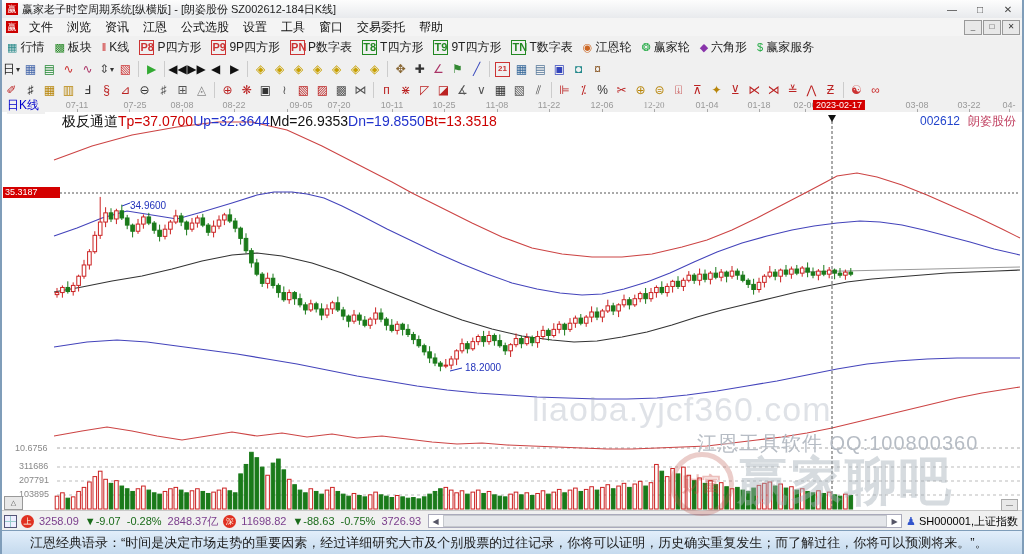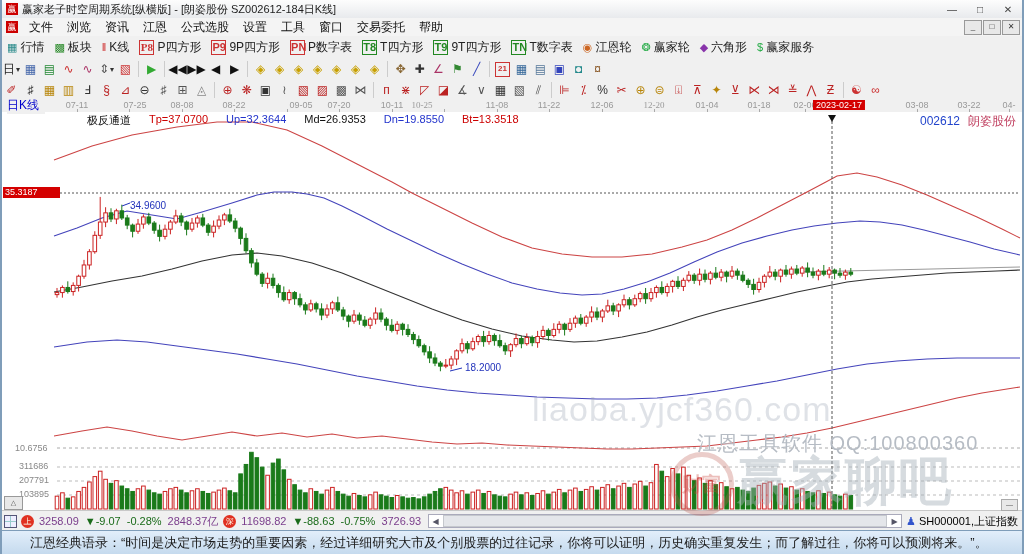--- a/index.html
+++ b/index.html
@@ -30,21 +30,21 @@
   .tb-sep{width:1px;height:16px;background:#ccc;margin:0 3px;}
   .caret{font-size:8px;color:#333;margin-left:1px;}
   
   #datestrip{position:absolute;top:100px;left:0;right:0;height:12px;background:#f0f0f0;border-bottom:1px solid #999;}
   #pane-label{position:absolute;left:5px;top:-3px;color:#0000cc;font-size:12px;background:#f0f0f0;padding-right:6px;z-index:3;}
   .dlab{position:absolute;top:0px;font-size:9px;color:#999;transform:translateX(-50%);}
   .dlab.hl{background:#d40000;color:#fff;padding:0 3px;z-index:2;}
   .dtick{position:absolute;bottom:0;width:1px;height:3px;background:#aaa;}
   
   #chart{position:absolute;top:112px;left:0;right:0;height:398px;background:#fff;}
-  #indicator-row{position:absolute;top:1px;left:60px;font-size:11px;z-index:4;display:flex;gap:18px;margin-left:25px;}
+  #indicator-row{position:absolute;top:1px;left:60px;font-size:14px;z-index:4;display:flex;}
   #stock-id{position:absolute;top:1px;right:6px;font-size:12px;z-index:4;}
   #stock-id .code{color:#2244cc;margin-right:8px;}
   #stock-id .name{color:#c04060;}
   .pricebox{position:absolute;left:1px;top:75px;width:55px;height:11px;background:#d40000;color:#fff;
     font-size:9px;line-height:11px;text-align:left;padding-left:2px;z-index:4;}
   .ann{position:absolute;font-size:10px;color:#2233bb;z-index:4;}
   .axlab{position:absolute;font-size:9px;color:#888;z-index:4;}
   #wm-qq{position:absolute;left:695px;top:318px;font-size:20px;color:#b6bcc4;letter-spacing:1px;z-index:1;}
   #wm-liaoba{position:absolute;left:735px;top:335px;font-size:52px;font-weight:bold;color:rgba(165,175,185,0.45);z-index:1;letter-spacing:2px;}
   #wm-logo{position:absolute;left:668px;top:340px;width:54px;height:54px;border:5px solid rgba(190,90,80,0.3);border-radius:50%;
@@ -112,21 +112,21 @@
       </div>
       <div class="tb1-item">
         <span class="ticon" style="color: rgb(42, 138, 42);">▩</span>
         <span>板块</span>
       </div>
       <div class="tb1-item">
         <span class="ticon" style="color: rgb(204, 34, 34);">‖</span>
         <span>K线</span>
       </div>
       <div class="tb1-item">
-        <span class="ticon iconbox" style="color: rgb(204, 51, 51); font-family: Liberation Serif, serif;">P8</span>
+        <span class="ticon iconbox" style="color: rgb(204, 51, 51);">P8</span>
         <span>P四方形</span>
       </div>
       <div class="tb1-item">
         <span class="ticon iconbox" style="color: rgb(204, 51, 51);">P9</span>
         <span>9P四方形</span>
       </div>
       <div class="tb1-item">
         <span class="ticon iconbox" style="color: rgb(204, 51, 51);">PN</span>
         <span>P数字表</span>
       </div>
@@ -259,21 +259,21 @@
       <span class="dlab" style="left: 180px;">08-08</span>
       <span class="dtick" style="left: 180px;"></span>
       <span class="dlab" style="left: 232px;">08-22</span>
       <span class="dtick" style="left: 232px;"></span>
       <span class="dlab" style="left: 285px; padding-left: 28px;">09-05</span>
       <span class="dtick" style="left: 285px;"></span>
       <span class="dlab" style="left: 337px;">07-20</span>
       <span class="dtick" style="left: 337px;"></span>
       <span class="dlab" style="left: 390px;">10-11</span>
       <span class="dtick" style="left: 390px;"></span>
-      <span class="dlab" style="left: 420px; font-family: Liberation Serif, serif;">10-25</span>
+      <span class="dlab" style="left: 442px;">10-25</span>
       <span class="dtick" style="left: 442px;"></span>
       <span class="dlab" style="left: 495px;">11-08</span>
       <span class="dtick" style="left: 495px;"></span>
       <span class="dlab" style="left: 547px;">11-22</span>
       <span class="dtick" style="left: 547px;"></span>
       <span class="dlab" style="left: 600px;">12-06</span>
       <span class="dtick" style="left: 600px;"></span>
       <span class="dlab" style="left: 652px; font-family: Liberation Serif, serif;">12-20</span>
       <span class="dtick" style="left: 652px;"></span>
       <span class="dlab" style="left: 705px;">01-04</span>

